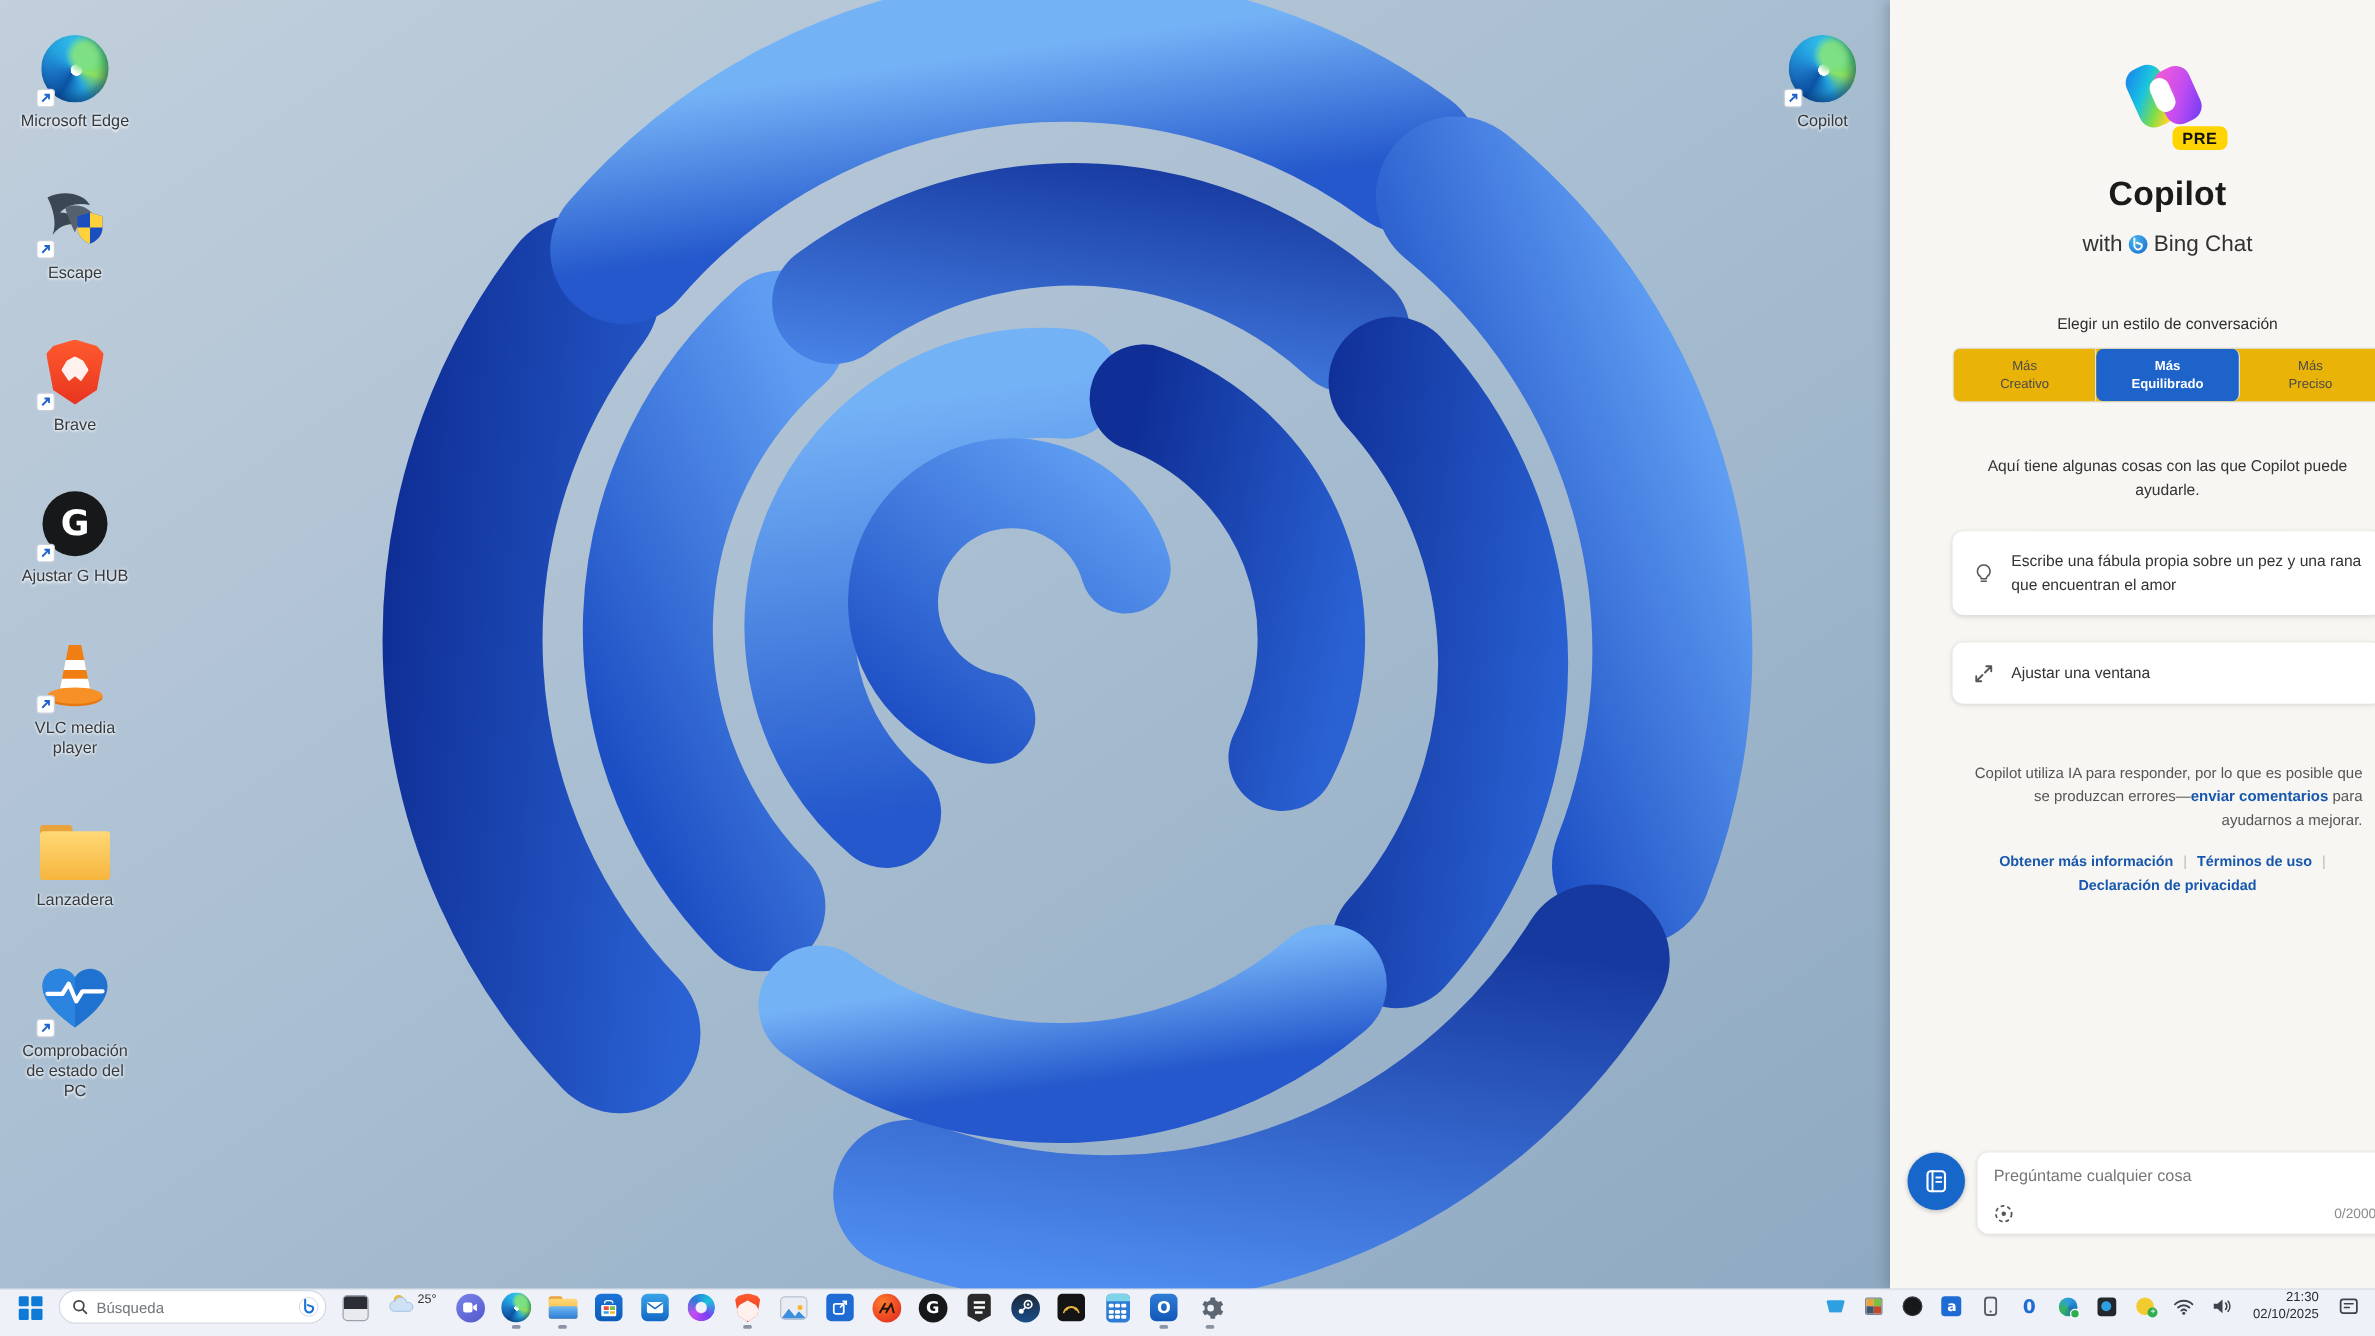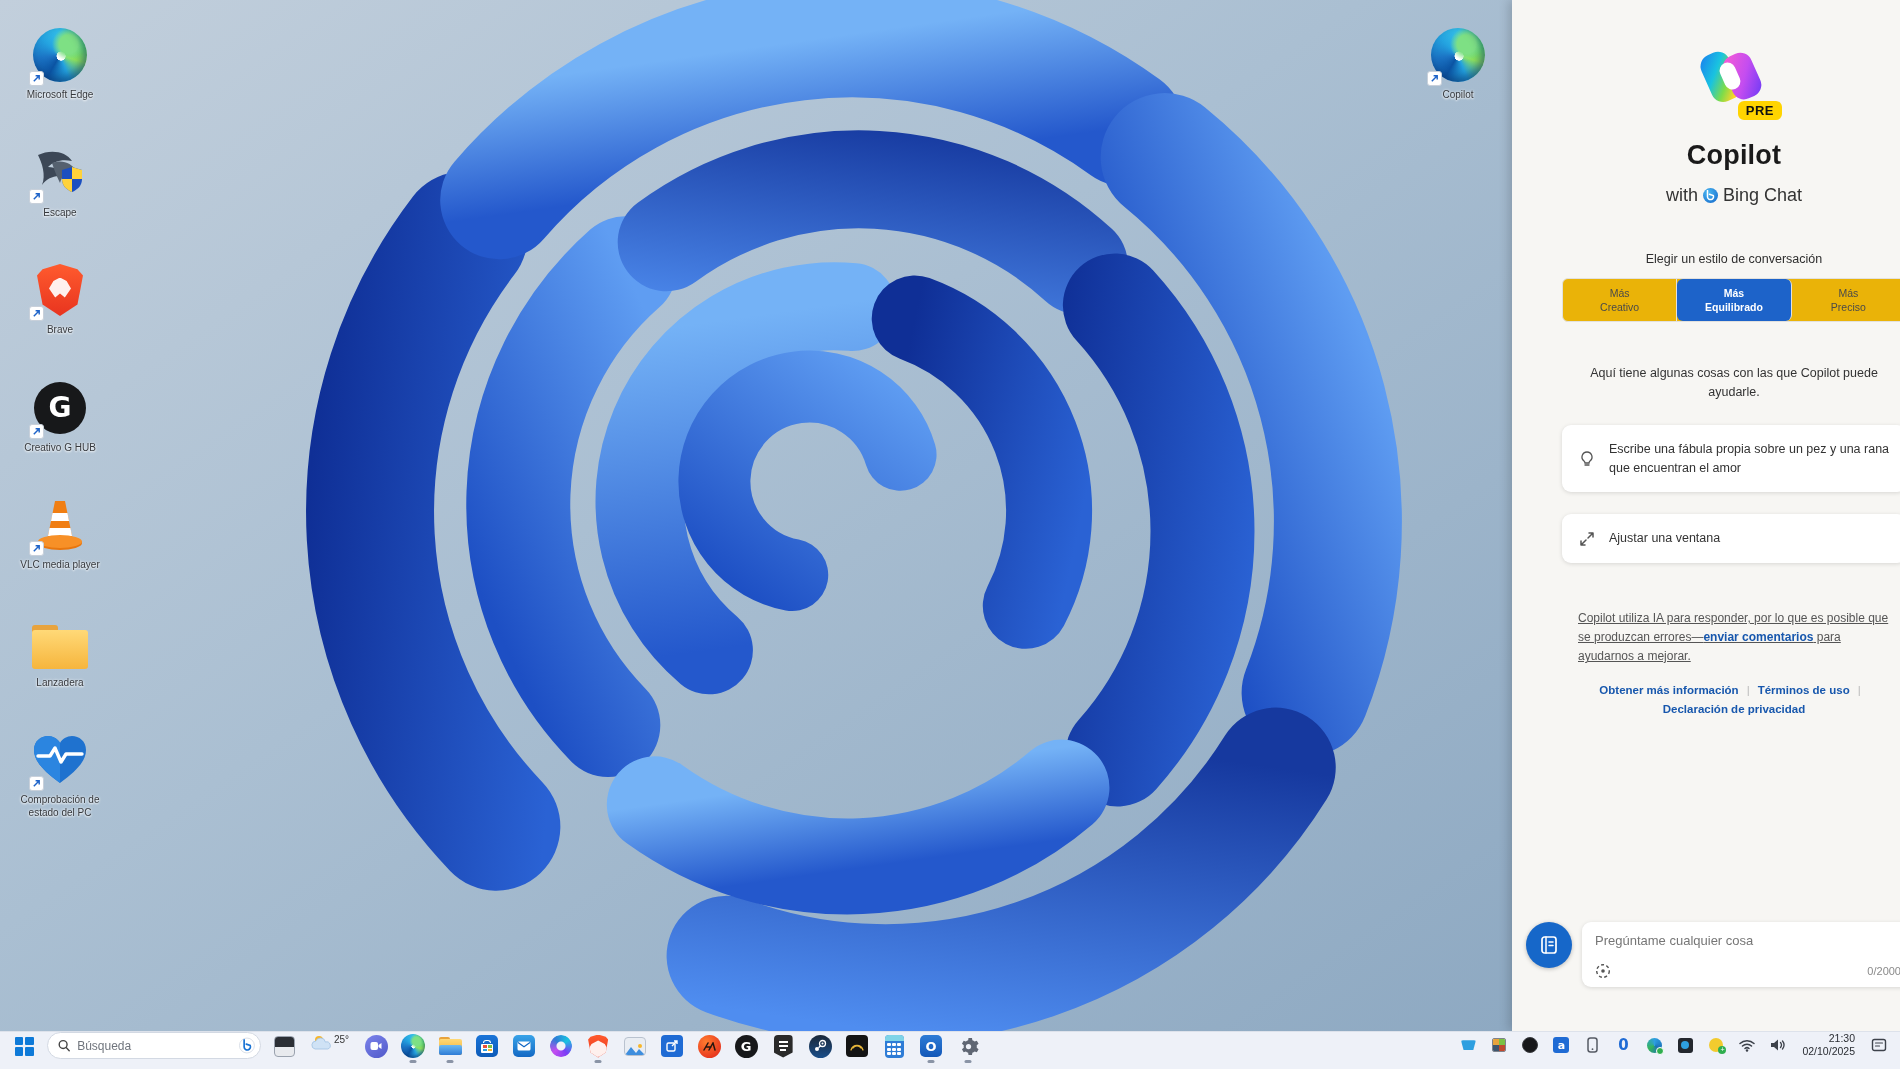--- a/index.html
+++ b/index.html
@@ -9,21 +9,21 @@
 
   
   .desktop { position:absolute; left:0; top:0; width:1512px; height:1031px; overflow:hidden; }
   .desktop svg.bloom { position:absolute; left:0; top:0; width:100%; height:100%; }
 
   .dicon-col { position:absolute; left:10px; top:26px; display:flex; flex-direction:column; gap:42px; }
   .dicon { width:100px; display:flex; flex-direction:column; align-items:center; cursor:default; }
   .dicon-img { position:relative; width:58px; height:58px; display:flex; align-items:center; justify-content:center; }
   .shortcut-badge { position:absolute; left:-2px; bottom:-2px; width:15px; height:15px; background:#fff; border-radius:3px; border:1px solid #c8d0da; display:flex; align-items:center; justify-content:center; }
   .shortcut-badge svg { width:9px; height:9px; }
-  .dicon-label { margin-top:5px; font-size:10px; line-height:1.25; color:#35383d; text-align:center; max-width:96px;
+  .dicon-label { margin-top:5px; font-size:13px; line-height:1.25; color:#35383d; text-align:center; max-width:96px;
     text-shadow:0 0 3px rgba(255,255,255,.95), 0 1px 2px rgba(255,255,255,.85); }
   .dicon-topright { position:absolute; left:1408px; top:26px; }
 
   
   .edge-ball { width:54px; height:54px; border-radius:50%;
     background: radial-gradient(circle at 66% 30%, #7ee084 0 18%, transparent 32%),
                 radial-gradient(circle at 52% 52%, #ffffff 0 11%, transparent 12%),
                 conic-gradient(from 210deg, #0b54a3, #1b73c4, #24a3e0, #35c2ea, #47d174, #8fe35b, #24a3e0, #0b54a3);
     box-shadow: inset -3px -4px 8px rgba(6,42,96,.55); }
   .edge-ball.small { width:24px; height:24px; box-shadow: inset -1px -2px 3px rgba(6,42,96,.5); }
@@ -54,21 +54,21 @@
   .style-switcher { margin-top:12px; display:flex; width:344px; border:1px solid #e2e1de; border-radius:6px; background:#eab308; overflow:hidden; }
   .style-btn { flex:1; border:none; background:transparent; padding:8px 4px; display:flex; flex-direction:column; align-items:center;
     gap:2px; font-size:10.5px; color:#4a4a4a; cursor:pointer; font-family:inherit; border-right:1px solid #e2e1de; }
   .style-btn:last-child { border-right:none; }
   .style-btn.selected { background:#1d63c9; color:#fff; border-radius:6px; font-weight:bold; }
   .cp-intro { margin-top:42px; width:320px; text-align:center; font-size:12.5px; line-height:1.55; color:#333; }
   .cp-card { margin-top:22px; width:344px; background:#fff; border-radius:9px; box-shadow:0 1px 4px rgba(0,0,0,.13);
     display:flex; align-items:center; gap:13px; padding:15px 16px; cursor:pointer; }
   .cp-card-icon { width:18px; height:18px; flex:0 0 auto; display:flex; align-items:center; justify-content:center; color:#555; }
   .cp-card-label { font-size:12.5px; color:#333; line-height:1.5; text-align:left; }
-  .cp-disclaimer { margin-top:46px; width:312px; text-align:left; font-size:12px; line-height:1.6; color:#555;text-decoration:underline; }
+  .cp-disclaimer { margin-top:46px; width:312px; text-align:right; font-size:12px; line-height:1.6; color:#555; }
   .cp-disclaimer a, .cp-links a { color:#1757ad; font-weight:bold; text-decoration:none; cursor:pointer; }
   .cp-links { margin-top:14px; width:330px; text-align:center; font-size:11.5px; line-height:1.7; }
   .cp-links .sep { color:#b9b9b9; margin:0 8px; }
   .cp-input-row { position:absolute; left:14px; right:14px; bottom:44px; display:flex; align-items:flex-start; gap:10px; }
   .cp-notebook-btn { width:46px; height:46px; border-radius:50%; background:#1667c9; border:none; display:flex; align-items:center; justify-content:center; cursor:pointer; box-shadow:0 1px 4px rgba(0,0,0,.25); }
   .cp-input-card { flex:1; background:#fff; border-radius:9px; box-shadow:0 1px 4px rgba(0,0,0,.13); padding:10px 13px 8px; }
   .cp-input-top { display:flex; align-items:center; gap:8px; }
   .cp-input-top input { flex:1; border:none; outline:none; font-size:13px; color:#333; font-family:inherit; background:transparent; }
   .cp-input-top input::placeholder { color:#767676; }
   .cp-input-bottom { margin-top:14px; display:flex; align-items:center; gap:10px; }
@@ -190,21 +190,21 @@
         <div class="dicon-img">
           <div class="ghub-ball">
               <span class="glyph">G</span>
             </div>
           <div class="shortcut-badge">
             <svg viewBox="0 0 10 10">
                 <path d="M2 8 L8 2 M4 2 H8 V6" stroke="#1d63c9" stroke-width="1.6" fill="none"></path>
               </svg>
           </div>
         </div>
-        <div class="dicon-label">Creativo G HUB</div>
+        <div class="dicon-label">Ajustar G HUB</div>
       </div>
 
       <div class="dicon">
         <div class="dicon-img">
           <svg width="54" height="56" viewBox="0 0 54 56">
             <path d="M22 4 H32 L40 44 H14 Z" fill="#f07e13"></path>
             <path d="M19.5 16 H34.5 L36 24 H18 Z" fill="#ffffff"></path>
             <path d="M16.5 31 H37.5 L39 39 H15 Z" fill="#ffffff"></path>
             <ellipse cx="27" cy="46" rx="22" ry="7" fill="#e8760e"></ellipse>
             <ellipse cx="27" cy="44.5" rx="22" ry="6.5" fill="#f79027"></ellipse>

